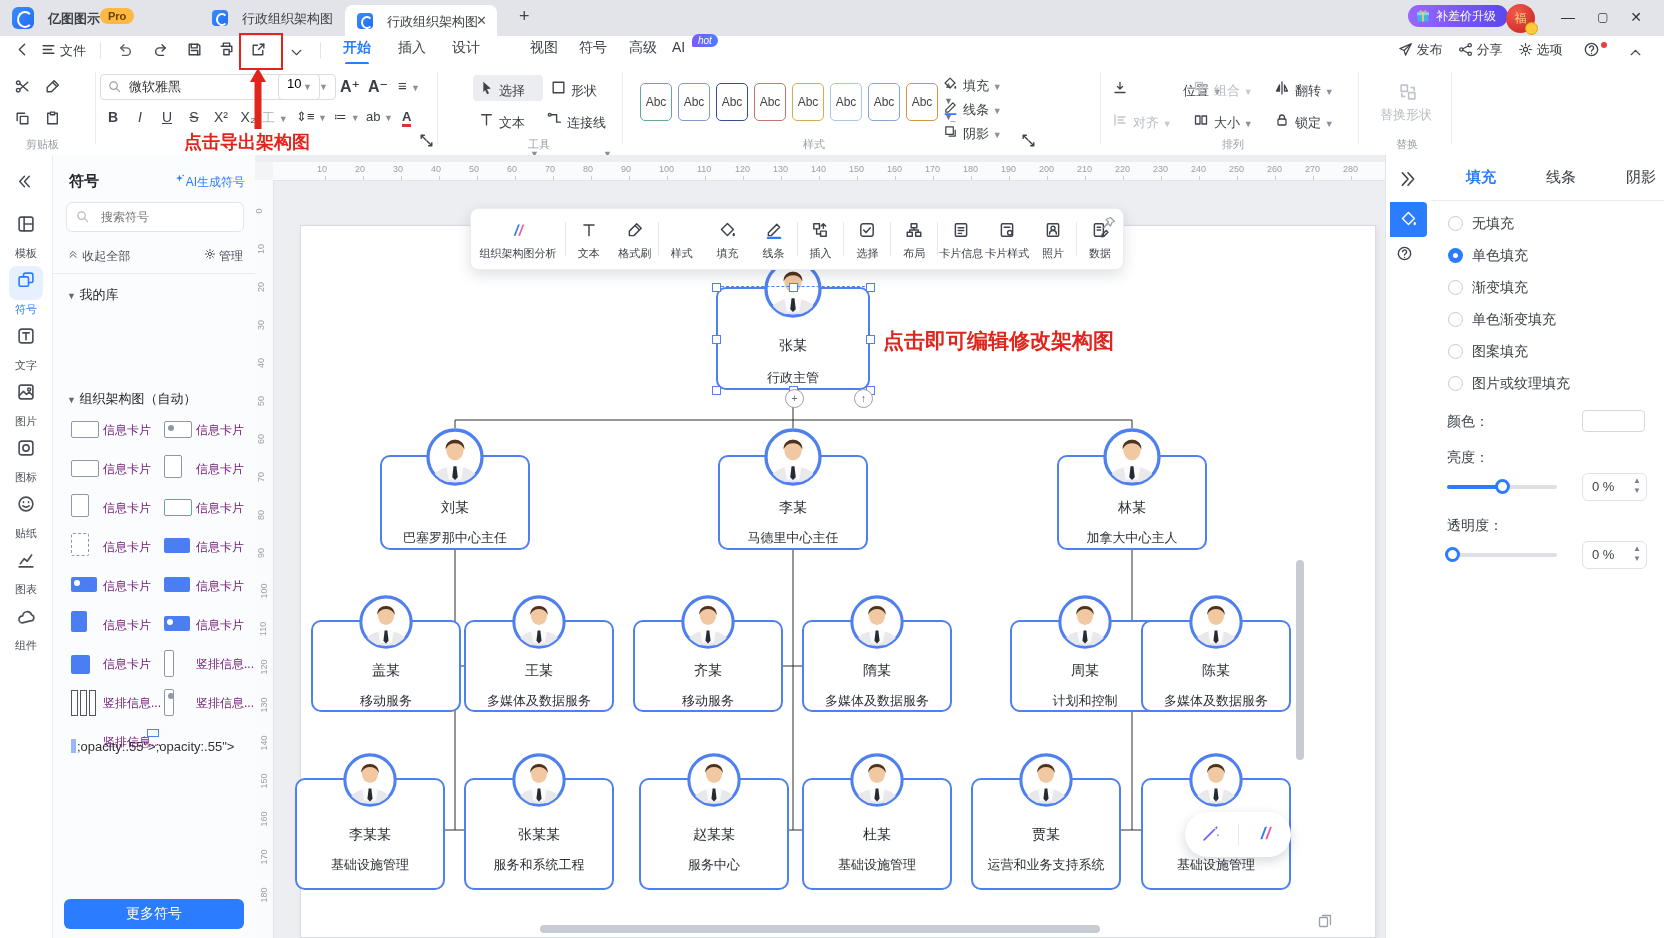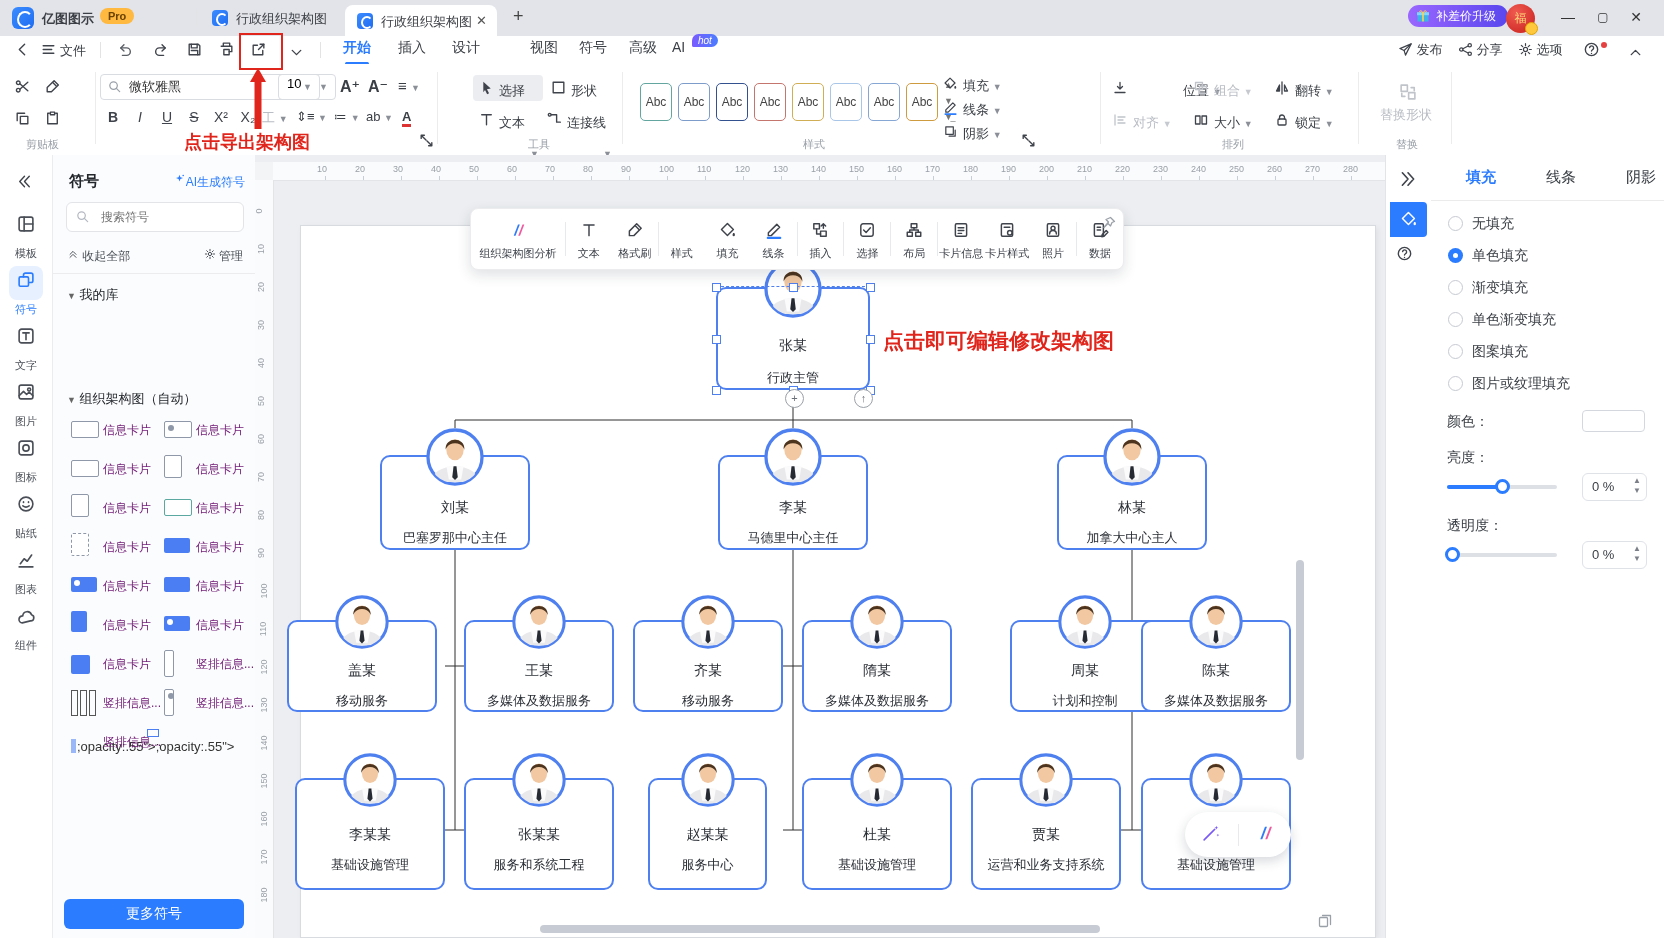--- a/index.html
+++ b/index.html
@@ -6,21 +6,21 @@
   #app{position:relative;width:1664px;height:938px;overflow:hidden;background:#eef0f3;
        font-family:"Liberation Sans","DejaVu Sans",sans-serif;color:#333;font-size:13px;
        -webkit-user-select:none;user-select:none;}
   .abs{position:absolute;}
   
   #titlebar{position:absolute;left:0;top:0;width:1664px;height:36px;background:#e2e4e9;}
   .logoSq{position:absolute;width:22px;height:22px;border-radius:6px;background:linear-gradient(135deg,#3b8bff,#1f6df2);}
   .logoSq:after{content:"";position:absolute;left:5px;top:4px;width:12px;height:13px;border:2.5px solid #fff;border-right-color:transparent;border-radius:50%;}
   .proBadge{position:absolute;left:100px;top:8px;background:#ffb840;color:#6b4300;font-size:11px;font-weight:bold;
             padding:2px 8px;border-radius:9px;}
-  .ttext{position:absolute;top:10px;font-size:13px;color:#3c3f45;}
+  .ttext{position:absolute;top:10px;font-size:13px;color:#3c3f45;margin-left:6px;}
   #tab-active{position:absolute;left:345px;top:5px;width:152px;height:31px;background:#fff;border-radius:8px 8px 0 0;}
   .tinyLogo{position:absolute;width:16px;height:16px;border-radius:4px;background:linear-gradient(135deg,#3b8bff,#1f6df2);}
   .tinyLogo:after{content:"";position:absolute;left:3.5px;top:3px;width:8px;height:9px;border:2px solid #fff;border-right-color:transparent;border-radius:50%;}
   #upgrade-pill{position:absolute;left:1408px;top:5px;height:22px;padding:0 12px 0 28px;border-radius:12px;
       background:linear-gradient(90deg,#9a66ff,#5947ee);color:#fff;font-size:12px;line-height:23px;}
   #user-avatar{position:absolute;left:1506px;top:4px;width:29px;height:29px;border-radius:50%;
       background:radial-gradient(circle at 35% 30%,#f05a50,#c8201c);color:#ffd879;font-size:12px;text-align:center;line-height:29px;}
   #user-avatar i{position:absolute;right:-3px;bottom:-2px;width:11px;height:11px;border-radius:50%;background:#ffc83d;border:1px solid #e2a400;}
   .winbtn{position:absolute;top:0;width:30px;height:34px;text-align:center;line-height:34px;font-size:14px;color:#333;}
   
@@ -693,21 +693,21 @@
           <div class="nname" style="top:42px">李某</div>
           <div class="nrole" style="top:72px">马德里中心主任</div>
         </div>
         <div class="node" style="left: 802px; top: 300px; width: 150px; height: 95px;">
           <svg class="av" style="top:-29px" width="58" height="58" viewBox="0 0 44 44">
             <use href="#person"></use>
           </svg>
           <div class="nname" style="top:42px">林某</div>
           <div class="nrole" style="top:72px">加拿大中心主人</div>
         </div>
-        <div class="node" style="left: 32px; top: 465px; width: 150px; height: 92px; padding-left: 27px;">
+        <div class="node" style="left: 56px; top: 465px; width: 150px; height: 92px; padding-left: 27px;">
           <svg class="av" style="top:-27px" width="54" height="54" viewBox="0 0 44 44">
             <use href="#person"></use>
           </svg>
           <div class="nname" style="top:40px">盖某</div>
           <div class="nrole" style="top:70px">移动服务</div>
         </div>
         <div class="node" style="left: 209px; top: 465px; width: 150px; height: 92px;">
           <svg class="av" style="top:-27px" width="54" height="54" viewBox="0 0 44 44">
             <use href="#person"></use>
           </svg>
@@ -749,21 +749,21 @@
           <div class="nname" style="top:46px">李某某</div>
           <div class="nrole" style="top:76px">基础设施管理</div>
         </div>
         <div class="node" style="left: 209px; top: 623px; width: 150px; height: 112px;">
           <svg class="av" style="top:-27px" width="54" height="54" viewBox="0 0 44 44">
             <use href="#person"></use>
           </svg>
           <div class="nname" style="top:46px">张某某</div>
           <div class="nrole" style="top:76px">服务和系统工程</div>
         </div>
-        <div class="node" style="left: 393px; top: 623px; width: 119px; height: 112px;">
+        <div class="node" style="left: 384px; top: 623px; width: 150px; height: 112px;">
           <svg class="av" style="top:-27px" width="54" height="54" viewBox="0 0 44 44">
             <use href="#person"></use>
           </svg>
           <div class="nname" style="top:46px">赵某某</div>
           <div class="nrole" style="top:76px">服务中心</div>
         </div>
         <div class="node" style="left: 547px; top: 623px; width: 150px; height: 112px;">
           <svg class="av" style="top:-27px" width="54" height="54" viewBox="0 0 44 44">
             <use href="#person"></use>
           </svg>

